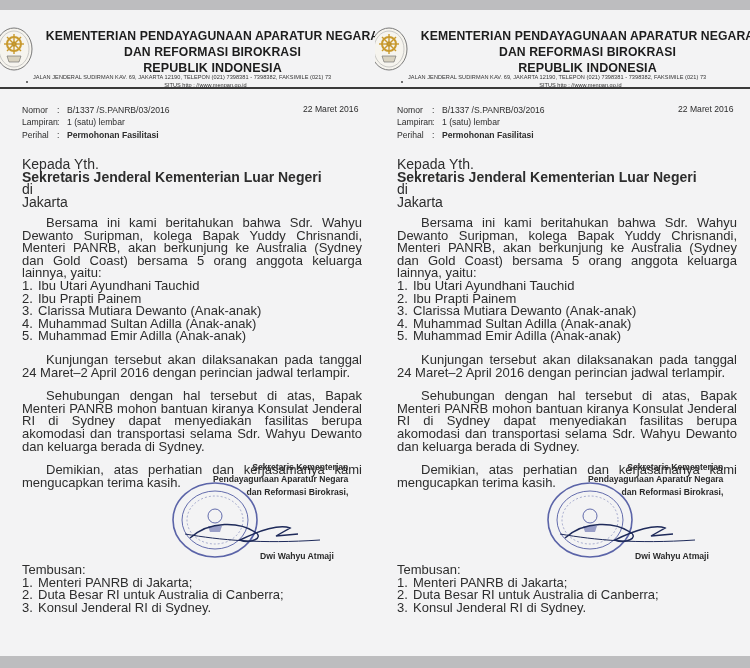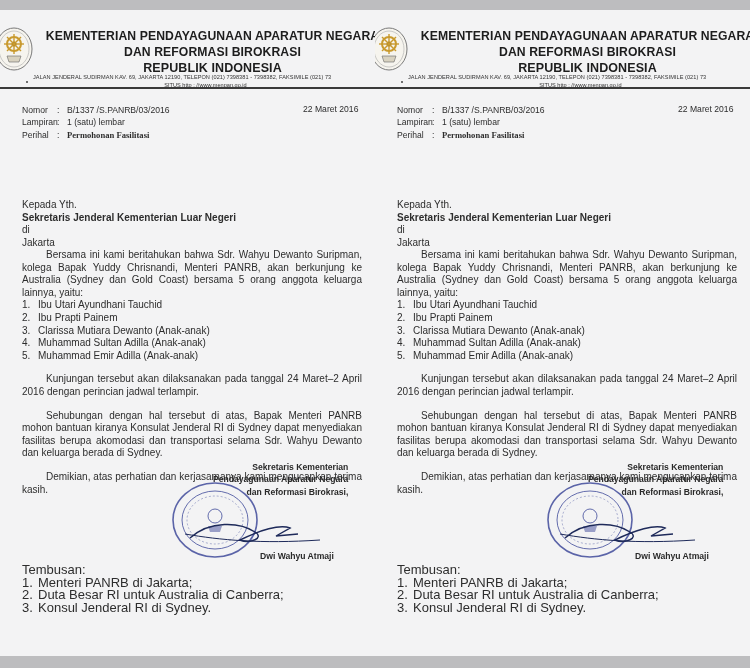--- a/index.html
+++ b/index.html
@@ -31,27 +31,27 @@
     font-size: 5.6px; color: #333;
   }
   .kop-rule { position: absolute; left: 0; top: 77px; width: 375px; height: 2px; background: #3a3a3a; }
   .dot-mark { position: absolute; left: 26px; top: 71px; width: 2px; height: 2px; background: #444; border-radius: 50%; }
 
   
   .meta { position: absolute; left: 22px; top: 94px; font-size: 8.6px; line-height: 12.4px; color: #2d2d2d; }
   .meta-row { display: flex; white-space: nowrap; }
   .meta-label { width: 35px; }
   .meta-colon { width: 10px; }
-  .meta-val.bold { font-weight: bold; font-family: Liberation Serif, serif; }
+  .meta-val.bold { font-weight: bold; }
   .date { position: absolute; left: 303px; top: 94px; font-size: 8.6px; white-space: nowrap; color: #2d2d2d; }
 
-  .addressee { position: absolute; left: 22px; top: 148px; font-size: 10px; line-height: 12.6px; color: #2d2d2d; margin-top: 41px; }
+  .addressee { position: absolute; left: 22px; top: 148px; font-size: 14px; line-height: 12.6px; color: #2d2d2d; }
   .addressee .bold { font-weight: bold; text-align: right; }
 
-  .body { position: absolute; left: 22px; top: 207px; width: 340px; font-size: 10px; line-height: 12.6px; color: #2d2d2d; margin-top: 32px; }
+  .body { position: absolute; left: 22px; top: 207px; width: 340px; font-size: 13px; line-height: 12.6px; color: #2d2d2d; }
   .para { text-align: justify; text-align-last: left; }
   .para.indent { text-indent: 24px; }
   .list { margin-top: 0; }
   .list-item { display: flex; white-space: nowrap; }
   .list-num { width: 16px; }
   .gap { height: 11px; }
 
   
   .sign { position: absolute; left: 213px; top: 451px; font-size: 8.6px; line-height: 12.4px; font-weight: bold; color: #2a2a2a; white-space: nowrap; text-align: right; }
   .signer { position: absolute; left: 216px; top: 541px; font-size: 8.6px; font-weight: bold; color: #2a2a2a; white-space: nowrap; padding-left: 44px; }

